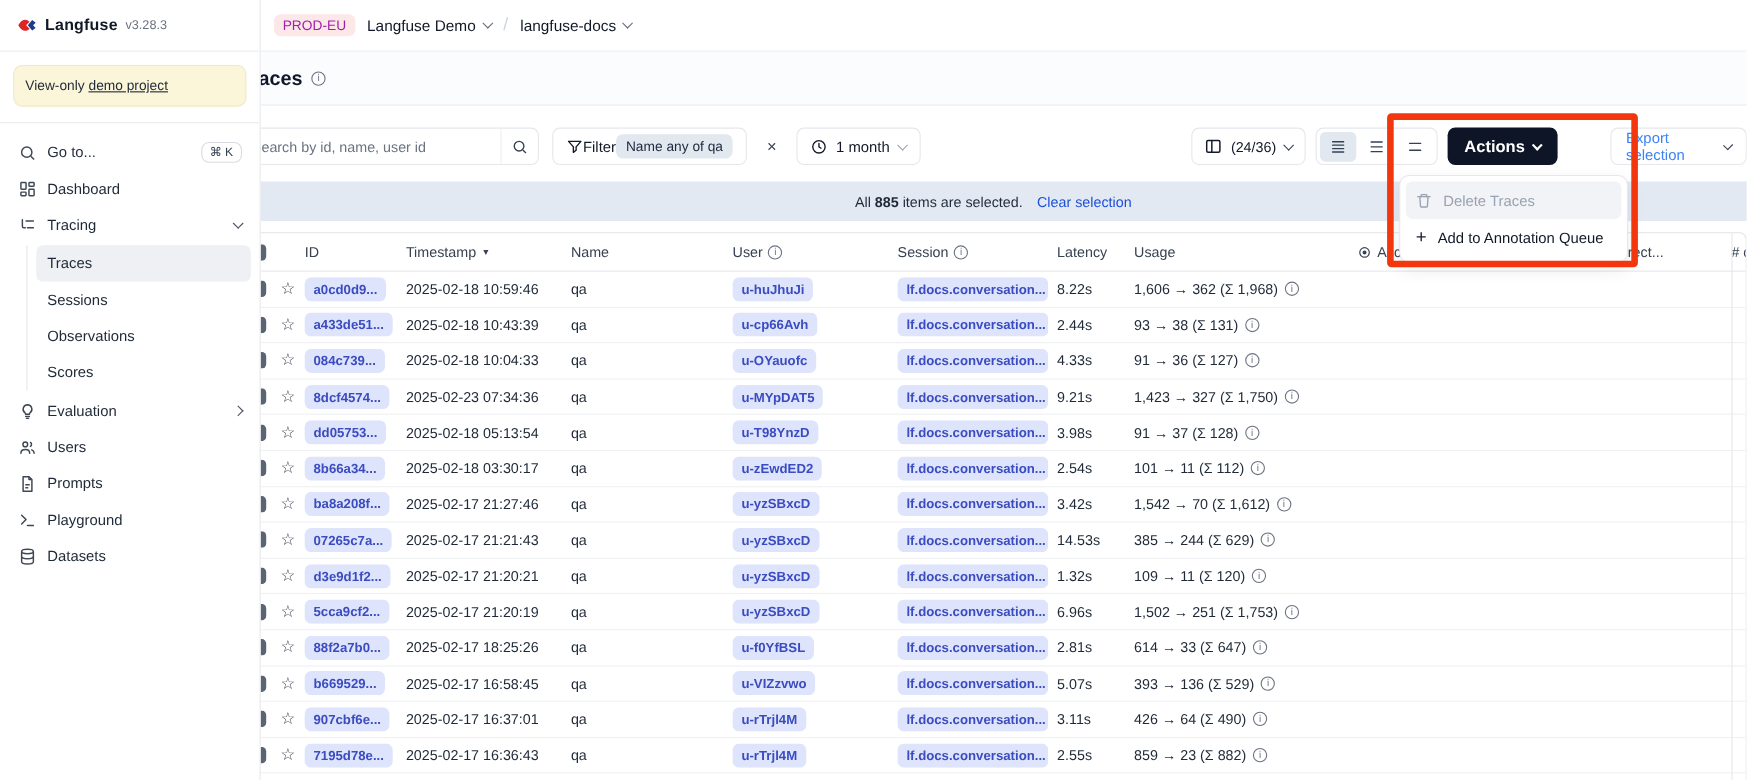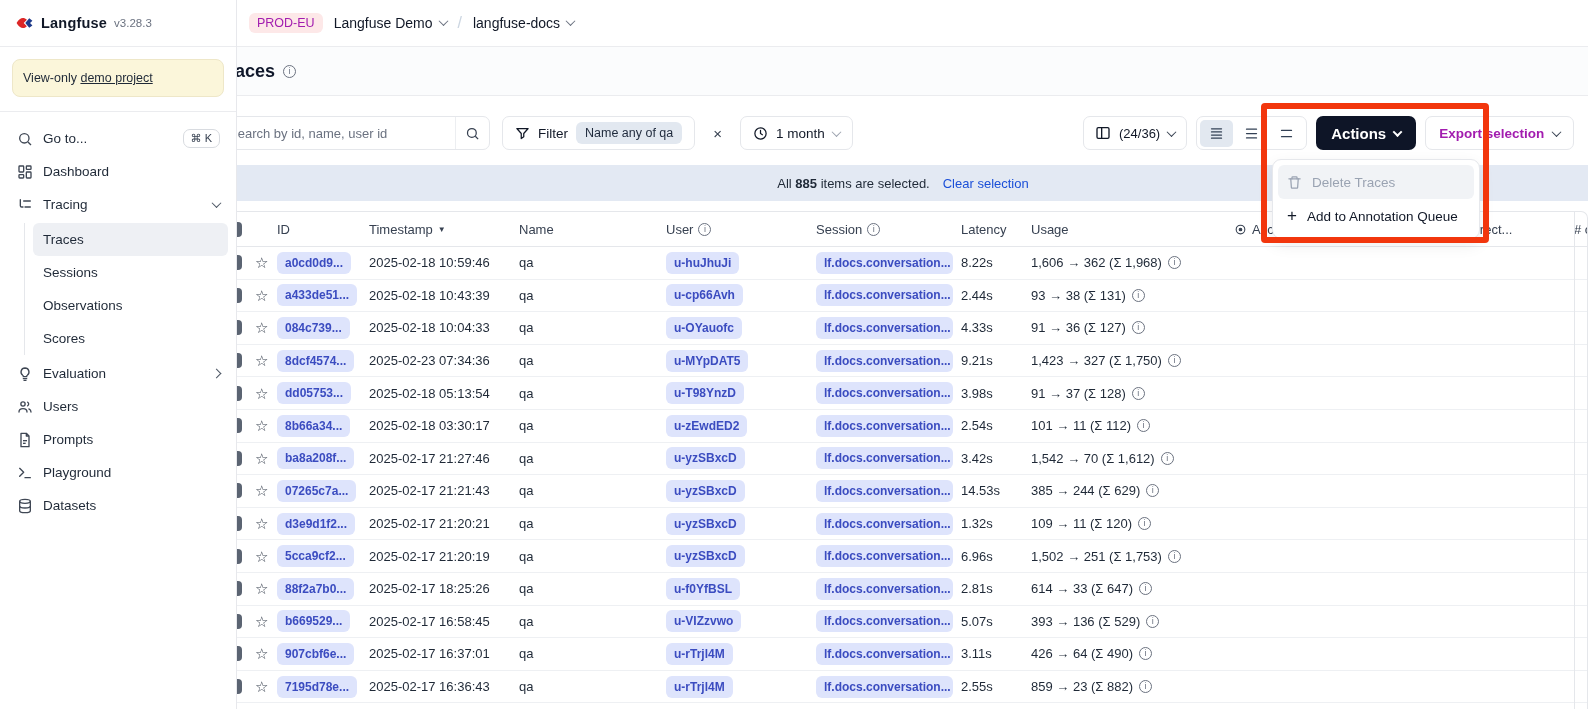--- a/index.html
+++ b/index.html
@@ -46,34 +46,34 @@
   .page-title { font-size:18px; font-weight:700; color:#0f172a; }
 
   
   .toolbar-left { position:absolute; left:218px; top:116px; display:flex; align-items:center; gap:12px; }
   .toolbar-right { position:absolute; left:1083px; top:116px; display:flex; align-items:center; gap:9px; }
   .ctl { height:34px; background:#fff; border:1px solid #e5e7eb; border-radius:7px; display:flex; align-items:center; }
   .search-box { width:272px; }
   .search-box input { flex:1; border:none; outline:none; font-size:13px; padding:0 10px; color:#111827; background:transparent; font-family:"Liberation Sans",sans-serif; }
   .search-box input::placeholder { color:#6b7280; }
   .search-ico { width:34px; height:100%; display:flex; align-items:center; justify-content:center; border-left:1px solid #eceef1; color:#374151; cursor:pointer; }
-  .filter-btn { padding:0 12px; gap:8px; cursor:pointer; font-size:13.5px; color:#111827; }
+  .filter-btn { padding:0 12px; cursor:pointer; font-size:13.5px; color:#111827; }
   .chip { background:#e2e8f0; border-radius:6px; padding:4px 9px; font-size:12.5px; color:#1e293b; white-space:nowrap; }
   .xbtn { border:none; background:none; font-size:15px; color:#374151; cursor:pointer; padding:4px 6px; }
   .time-btn { padding:0 12px; gap:8px; cursor:pointer; font-size:13.5px; color:#111827; }
   .time-btn .chev { color:#9ca3af; }
   .cols-btn { padding:0 11px; gap:8px; cursor:pointer; font-size:13px; color:#111827; }
   .cols-btn .chev { color:#374151; }
   .hgroup { padding:0 3px; gap:2px; }
   .hbtn { width:33px; height:27px; border:none; background:none; border-radius:5px; display:flex; align-items:center; justify-content:center; color:#334155; cursor:pointer; }
   .hbtn.sel { background:#e2e8f0; }
   .actions-btn { height:34px; background:#0e1527; color:#fff; border:none; border-radius:7px; padding:0 15px; font-size:15px; font-weight:700;
                  display:flex; align-items:center; gap:8px; cursor:pointer; font-family:"Liberation Sans",sans-serif; }
   .actions-btn .chev { border-width:2px; color:#fff; }
-  .export-btn { padding:0 13px; gap:9px; cursor:pointer; font-size:13.5px; color:#a21caf; font-weight:700; }
+  .export-btn { padding:0 13px; gap:9px; cursor:pointer; font-size:13.5px; color:#3b82f6; font-weight:400;margin-left:39px; }
   .export-btn .chev { color:#374151; }
 
   
   .sel-banner { position:absolute; left:218px; top:165px; width:1370px; height:36px; background:#e3e9f3; display:flex; align-items:center; justify-content:center; font-size:13px; color:#1f2937; }
   .sel-banner b { font-weight:700; }
   .sel-banner a { color:#1b4fd8; font-weight:400; text-decoration:none; margin-left:13px; cursor:pointer;text-align:center; }
 
   
   .table { position:absolute; left:218px; top:211px; width:1370px; height:498px; background:#fff; border:1px solid #e5e7eb; border-bottom:none; border-radius:7px 7px 0 0; overflow:hidden; }
   .grid-row { display:grid; grid-template-columns:28px 22px 92px 150px 147px 150px 145px 70px 211px 157px 183px 15px; align-items:center; }

